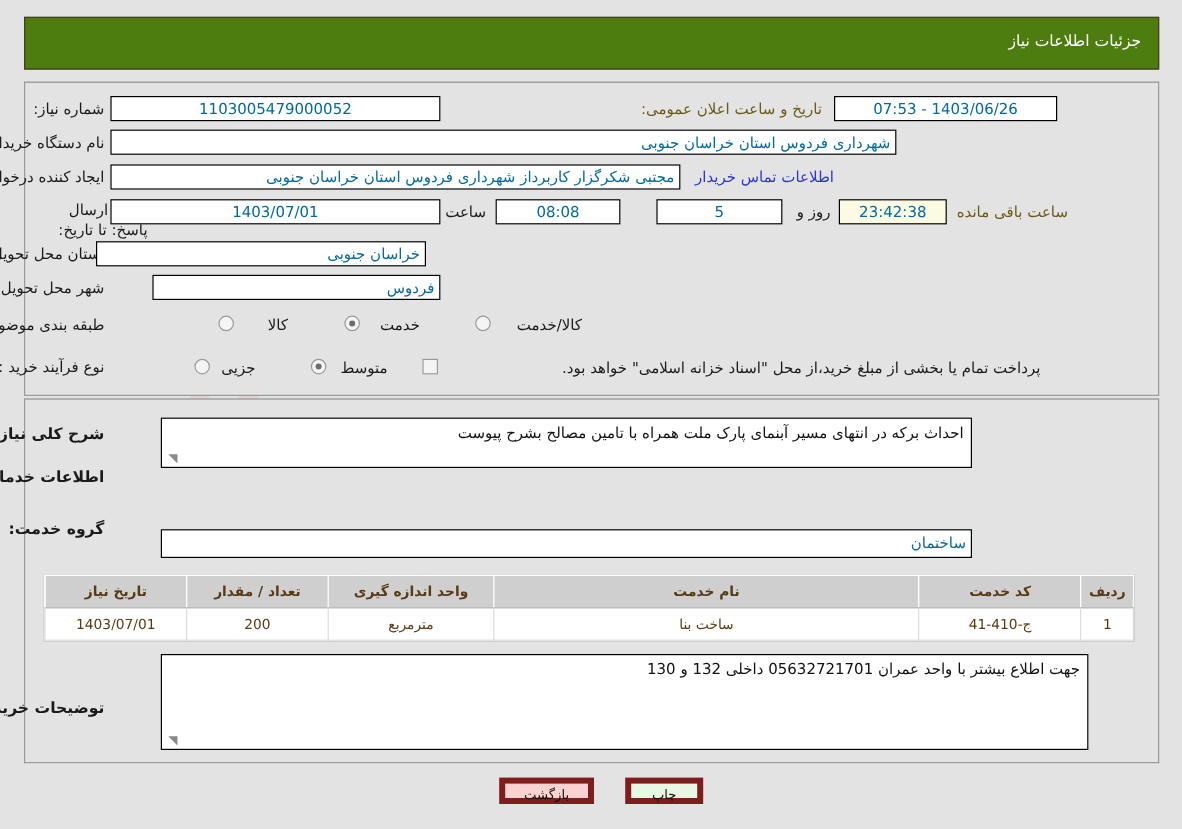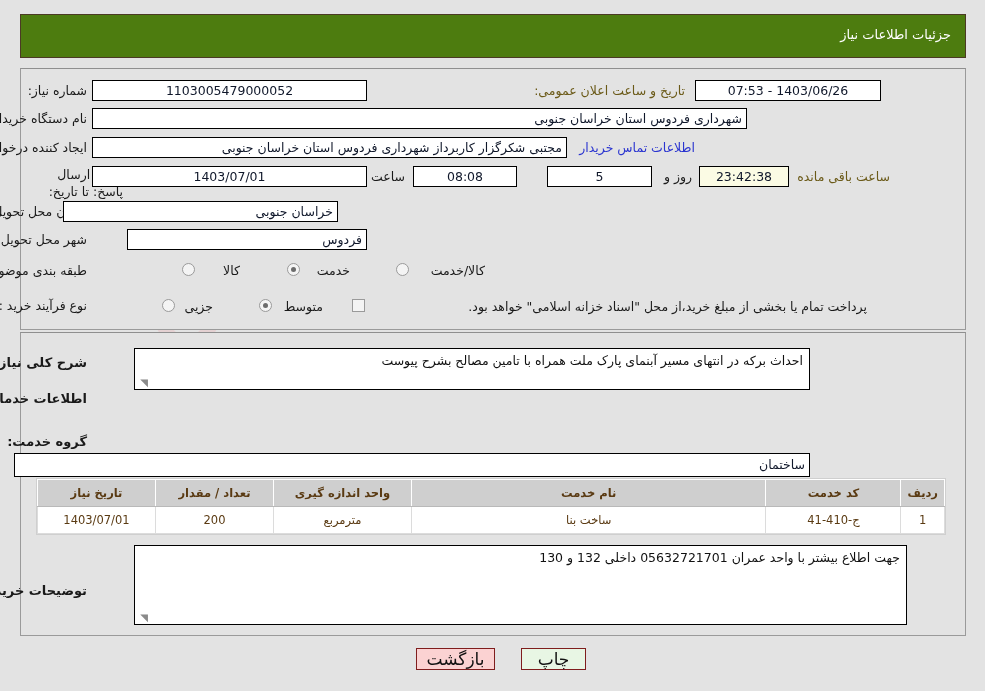--- a/index.html
+++ b/index.html
@@ -64,21 +64,21 @@
   }
   .lbl.bold { font-weight: bold; font-size: 13px; }
   .lbl.brown { color: #6b5a18; }
   .lbl.link  { color: #2b35d0; }
 
   .fld {
     position: absolute;
     background: #ffffff;
     border: 1px solid #000000;
     font-size: 12.5px;
-    color: #0f172a;
+    color: #0369a1;
     text-align: center;
     line-height: 19px;
     height: 21px;
     white-space: nowrap;
     overflow: hidden;
     z-index: 3;
     font-family: "DejaVu Sans", "Liberation Sans", sans-serif;
   }
   .fld.rtltext { text-align: right; padding-right: 4px; }
   .fld.ivory { background: #fbfbe4; }
@@ -163,22 +163,22 @@
     padding: 0 6px;
     text-align: center;
     font-size: 11.5px;
     white-space: nowrap;
   }
 
   
   .btn {
     position: absolute;
     height: 22px;
-    border: 1px solid #7f1d1d;
-    font-size: 17px;
+    border: 5px solid #7f1d1d;
+    font-size: 11px;
     color: #111111;
     line-height: 20px;
     text-align: center;
     cursor: pointer;
     z-index: 3;
     font-family: "DejaVu Sans", "Liberation Sans", sans-serif;
   }
   .btn.print  { background: #e8f6e4; }
   .btn.back   { background: #fbd2d2; }
 </style>
@@ -223,21 +223,21 @@
   <div class="lbl" style="right:862px; top:166px; width:86px; white-space:normal; line-height:17px;">مهلت ارسال پاسخ: تا تاریخ:</div>
   <div class="fld" style="right:618px; top:166px; width:275px;">1403/07/01</div>
   <div class="lbl" style="right:580px; top:169px;">ساعت</div>
   <div class="fld" style="right:468px; top:166px; width:104px;">08:08</div>
   <div class="fld" style="right:333px; top:166px; width:105px;">5</div>
   <div class="lbl" style="right:293px; top:169px;">روز و</div>
   <div class="fld ivory" style="right:196px; top:166px; width:90px;">23:42:38</div>
   <div class="lbl brown" style="right:95px; top:169px;">ساعت باقی مانده</div>
 
   <div class="lbl" style="right:898px; top:204px;">استان محل تحویل:</div>
-  <div class="fld rtltext" style="right:647px; top:201px; width:275px;">خراسان جنوبی</div>
+  <div class="fld rtltext" style="right:630px; top:201px; width:275px;">خراسان جنوبی</div>
 
   <div class="lbl" style="right:898px; top:232px;">شهر محل تحویل:</div>
   <div class="fld rtltext" style="right:618px; top:229px; width:240px;">فردوس</div>
 
   <div class="lbl" style="right:898px; top:263px;">طبقه بندی موضوعی:</div>
 
   <div class="radio" style="right:790px; top:263px;"></div>
   <div class="lbl" style="right:745px; top:263px;">کالا</div>
 
   <div class="radio on" style="right:685px; top:263px;"></div>
@@ -261,21 +261,21 @@
 
   <div class="lbl bold" style="right:898px; top:355px;">شرح کلی نیاز:</div>
   <div class="ta" style="right:175px; top:348px; width:676px; height:42px;">
     <span>احداث برکه در انتهای مسیر آبنمای پارک ملت همراه با تامین مصالح بشرح پیوست</span>
     <span class="grip">◥</span>
   </div>
 
   <div class="lbl bold" style="right:898px; top:391px;">اطلاعات خدمات مورد نیاز</div>
 
   <div class="lbl bold" style="right:898px; top:434px;">گروه خدمت:</div>
-  <div class="fld rtltext" style="right:175px; top:453px; width:796px; height:24px; line-height:22px;margin-left:37px;">ساختمان</div>
+  <div class="fld rtltext" style="right:175px; top:441px; width:676px; height:24px; line-height:22px;margin-left:37px;">ساختمان</div>
 
   <div class="tblwrap">
     <table class="grid">
       <thead>
         <tr>
           <th style="width:36px;">ردیف</th>
           <th style="width:135px;">کد خدمت</th>
           <th>نام خدمت</th>
           <th style="width:138px;">واحد اندازه گیری</th>
           <th style="width:118px;">تعداد / مقدار</th>

